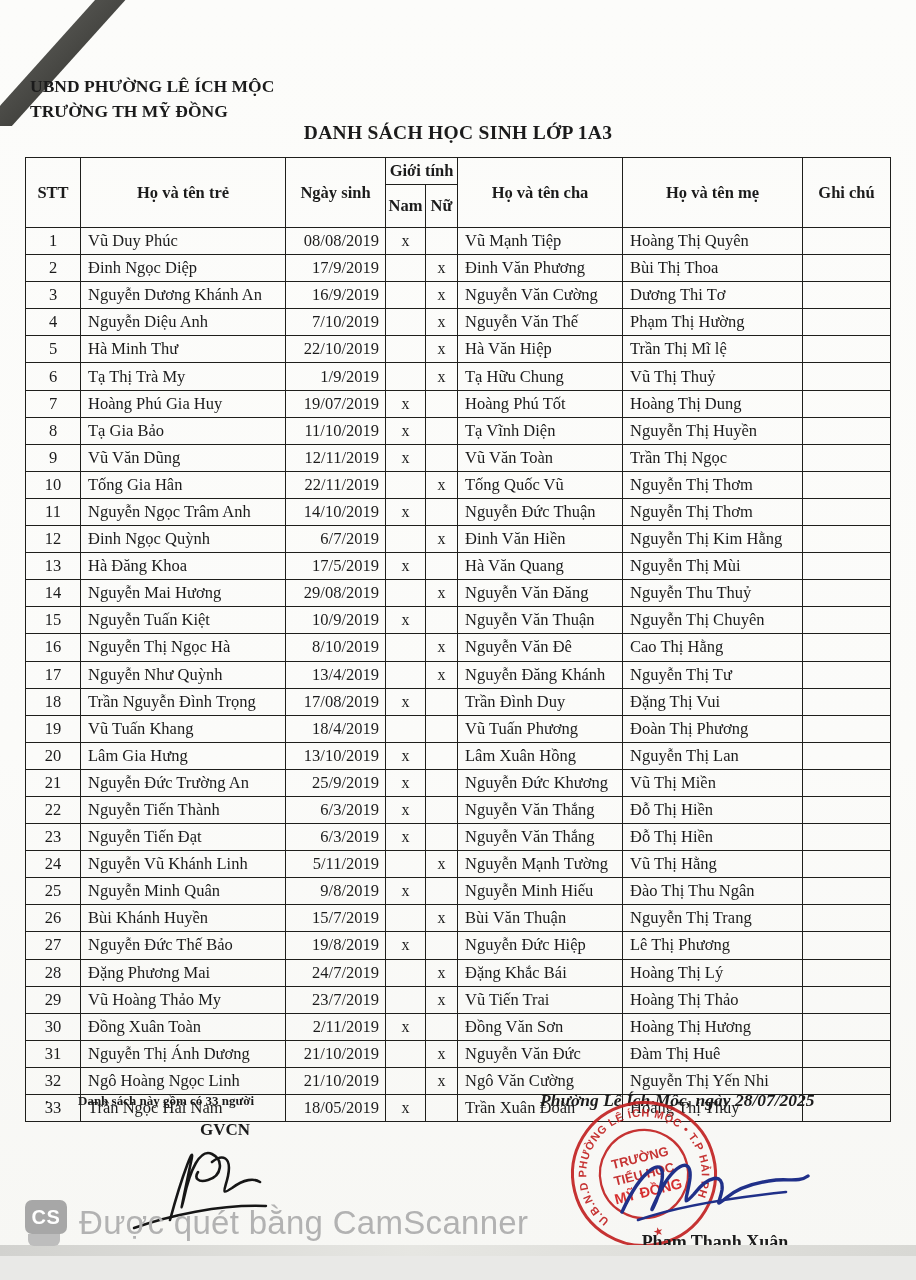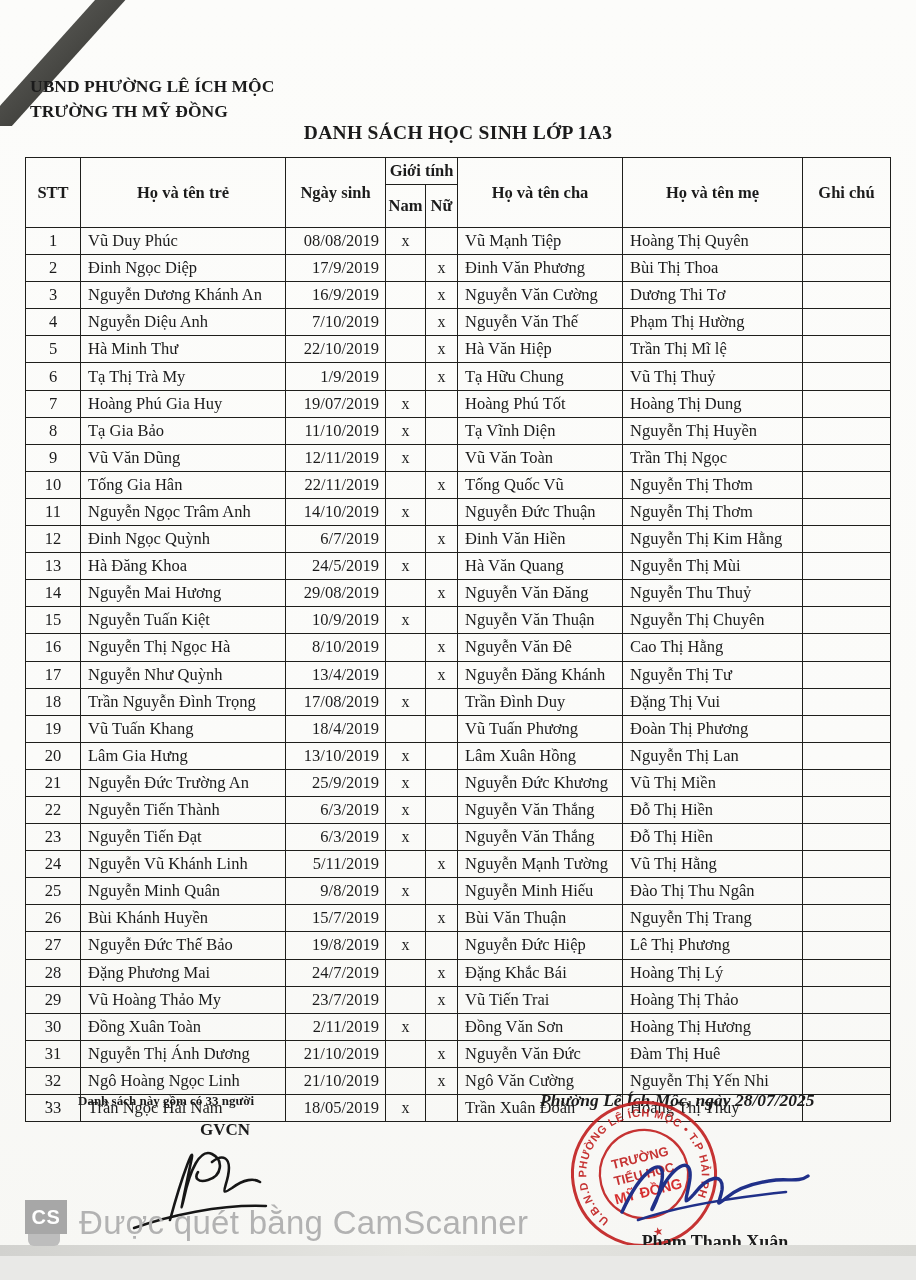--- a/index.html
+++ b/index.html
@@ -38,21 +38,21 @@
   .place-date{position:absolute;left:540px;top:1090px;width:340px;font-weight:bold;font-style:italic;font-size:17.5px;}
   .principal-role{position:absolute;left:560px;top:1112px;width:300px;text-align:center;font-weight:bold;font-size:17.5px;letter-spacing:.5px;}
   .principal-name{position:absolute;left:590px;top:1232px;width:250px;text-align:center;font-weight:bold;font-size:18px;}
   .sig-teacher{position:absolute;left:128px;top:1132px;}
   .stamp{position:absolute;left:568px;top:1098px;width:152px;height:152px;transform:rotate(-14deg);opacity:.92;}
   .sig-principal{position:absolute;left:608px;top:1140px;}
   
   .wm{position:absolute;left:25px;top:1200px;display:flex;align-items:center;gap:12px;z-index:5;
       font-family:"Liberation Sans","DejaVu Sans",sans-serif;}
   .wm-badge{width:42px;height:46px;position:relative;}
-  .wm-badge .top{position:absolute;top:0;left:0;width:42px;height:34px;background:#a7a7a7;border-radius:0;
+  .wm-badge .top{position:absolute;top:0;left:0;width:42px;height:34px;background:#a7a7a7;border-radius:7px;
       display:flex;align-items:center;justify-content:center;color:#fff;font-weight:bold;font-size:20px;letter-spacing:.5px;}
   .wm-badge .flap{position:absolute;bottom:0;left:3px;width:32px;height:12px;background:#bdbdbd;border-radius:0 0 6px 6px;}
   .wm-text{font-size:33px;color:#b2b2b2;font-weight:500;letter-spacing:.3px;}
 </style>
 </head>
 <body>
 
 <div class="page">
 
   <div class="corner-fold"></div>
@@ -208,21 +208,21 @@
       <td class="c-dob">6/7/2019</td>
       <td class="c-sex"></td>
       <td class="c-sex">x</td>
       <td class="c-name">Đinh Văn Hiền</td>
       <td class="c-name">Nguyễn Thị Kim Hằng</td>
       <td class="c-note"></td>
     </tr>
           <tr>
       <td class="c-stt">13</td>
       <td class="c-name">Hà Đăng Khoa</td>
-      <td class="c-dob">24/5/2019</td>
+      <td class="c-dob">17/5/2019</td>
       <td class="c-sex">x</td>
       <td class="c-sex"></td>
       <td class="c-name">Hà Văn Quang</td>
       <td class="c-name">Nguyễn Thị Mùi</td>
       <td class="c-note"></td>
     </tr>
           <tr>
       <td class="c-stt">14</td>
       <td class="c-name">Nguyễn Mai Hương</td>
       <td class="c-dob">29/08/2019</td>

